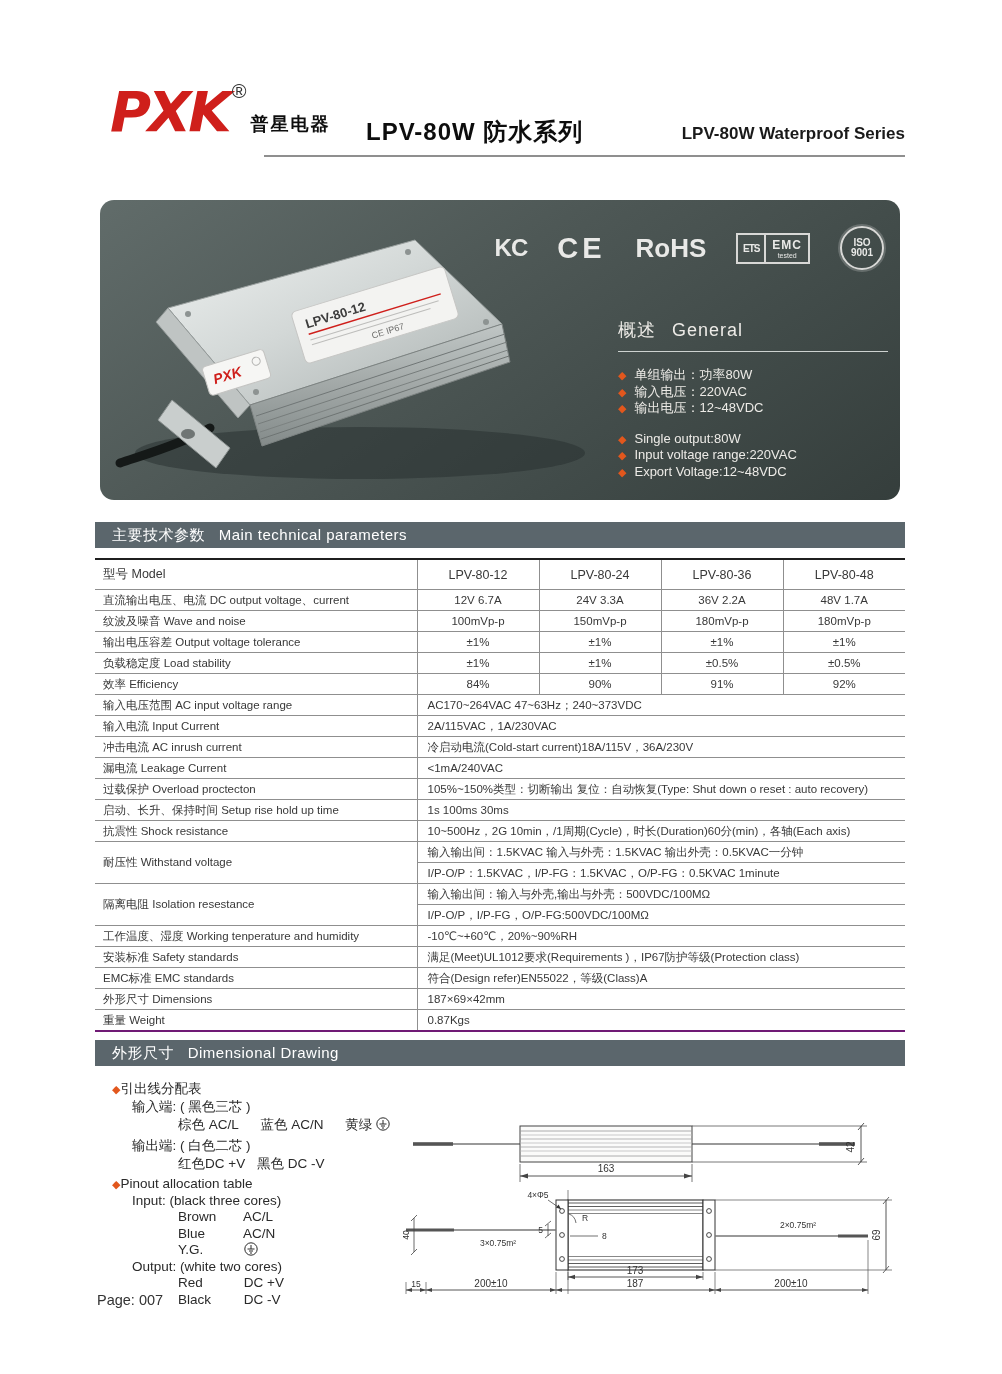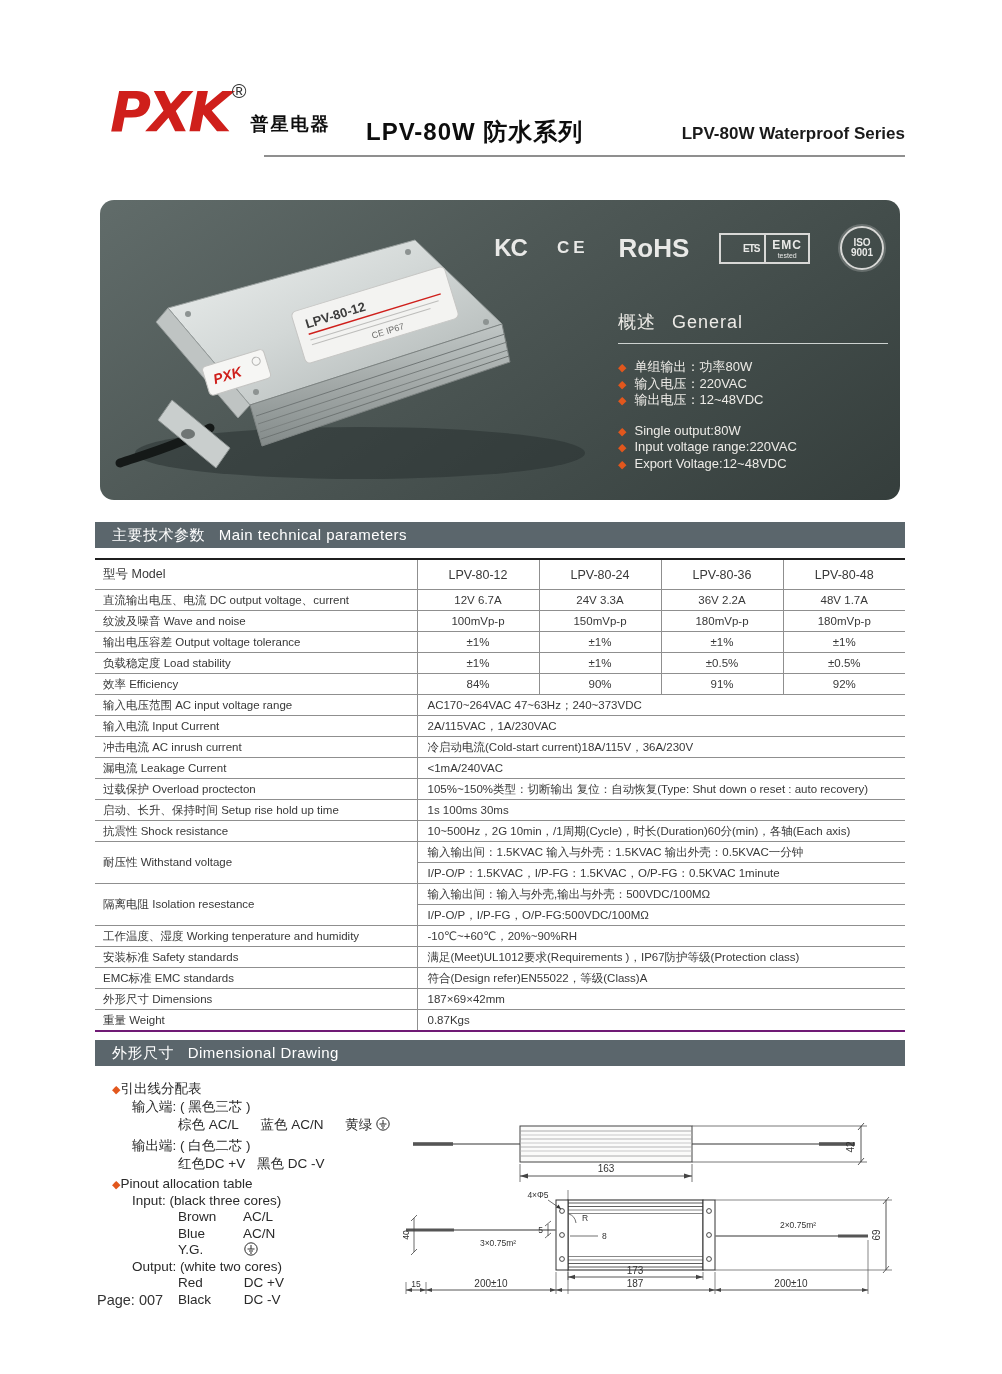--- a/index.html
+++ b/index.html
@@ -18,32 +18,32 @@
   .title-en { position:absolute; right:97px; top:124px; font-size:17px; font-weight:bold; color:#1a1a1a; }
   .header-rule { position:absolute; left:264px; right:97px; top:155px; height:2px; background:#8f8f8f; }
 
   
   .hero { position:absolute; left:100px; top:200px; width:800px; height:300px; border-radius:14px;
           background:linear-gradient(145deg,#616c6a 0%, #4e5856 40%, #414b49 70%, #353e3c 100%);
           overflow:hidden; }
   .product-svg { position:absolute; left:10px; top:10px; }
   .certs { position:absolute; top:26px; right:16px; display:flex; align-items:center; gap:30px; color:#e9e9e7; }
   .cert-kc   { font-size:24px; font-weight:bold; letter-spacing:-1px; }
-  .cert-ce   { font-size:17px; font-weight:bold; letter-spacing:4px; }
+  .cert-ce   { font-size:29px; font-weight:bold; letter-spacing:4px; }
   .cert-rohs { font-size:26px; font-weight:bold; }
   .cert-emc  { display:flex; align-items:stretch; border:2px solid #d8d8d6; }
   .cert-emc-box { width:26px; display:flex; align-items:center; justify-content:center;
-                  border-right:2px solid #d8d8d6; font-size:10px; font-weight:bold; letter-spacing:-1px;padding-left:17px; }
+                  border-right:2px solid #d8d8d6; font-size:10px; font-weight:bold; letter-spacing:-1px; }
   .cert-emc-txt { display:flex; flex-direction:column; align-items:center; justify-content:center; padding:3px 6px; }
   .cert-emc-title { font-size:12px; font-weight:bold; letter-spacing:1px; }
   .cert-emc-sub { font-size:7px; }
   .cert-iso { width:40px; height:40px; border:2px solid #d8d8d6; border-radius:50%;
               display:flex; flex-direction:column; align-items:center; justify-content:center;
               font-size:10px; font-weight:bold; line-height:1.05; box-shadow:0 0 0 2px rgba(216,216,214,0.25); }
-  .general { position:absolute; left:518px; top:110px; width:270px; color:#edebe7; }
+  .general { position:absolute; left:518px; top:118px; width:270px; color:#edebe7; }
   .general-title { font-size:18px; letter-spacing:1px; }
   .general-title .en { margin-left:10px; }
   .general-rule { height:1px; background:#cdd2d0; margin-top:9px; margin-bottom:15px; }
   .bullet { display:flex; gap:8px; font-size:13px; line-height:16.5px; align-items:center; }
   .bullets-cn { margin-bottom:14px; }
   .diamond { color:#e2571d; font-size:11px; flex:0 0 auto; }
   .diamond::before { content:"◆"; }
 
   
   .secbar { position:absolute; left:95px; width:810px; height:26px; background:#5b666c;

